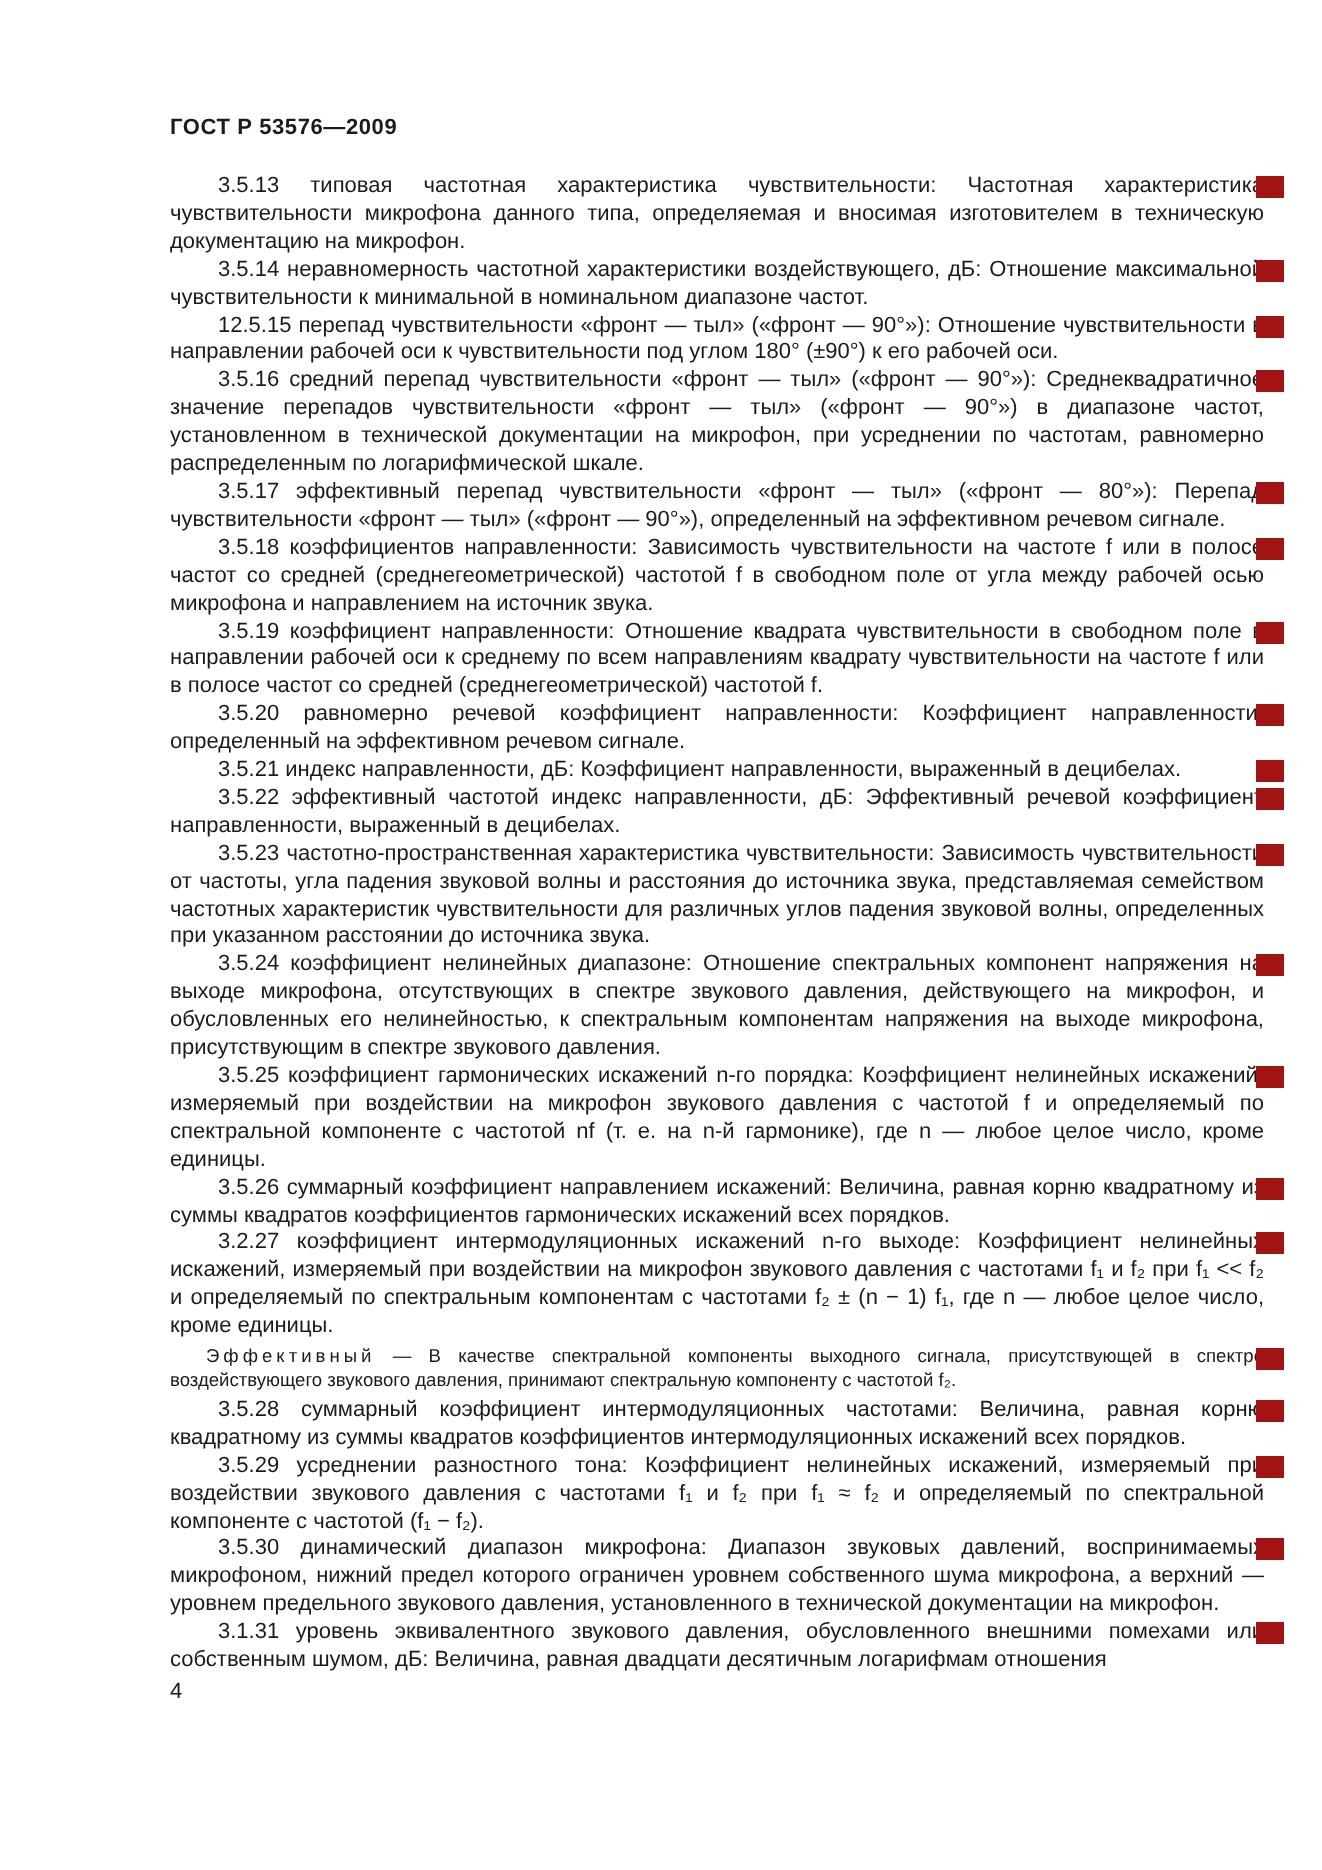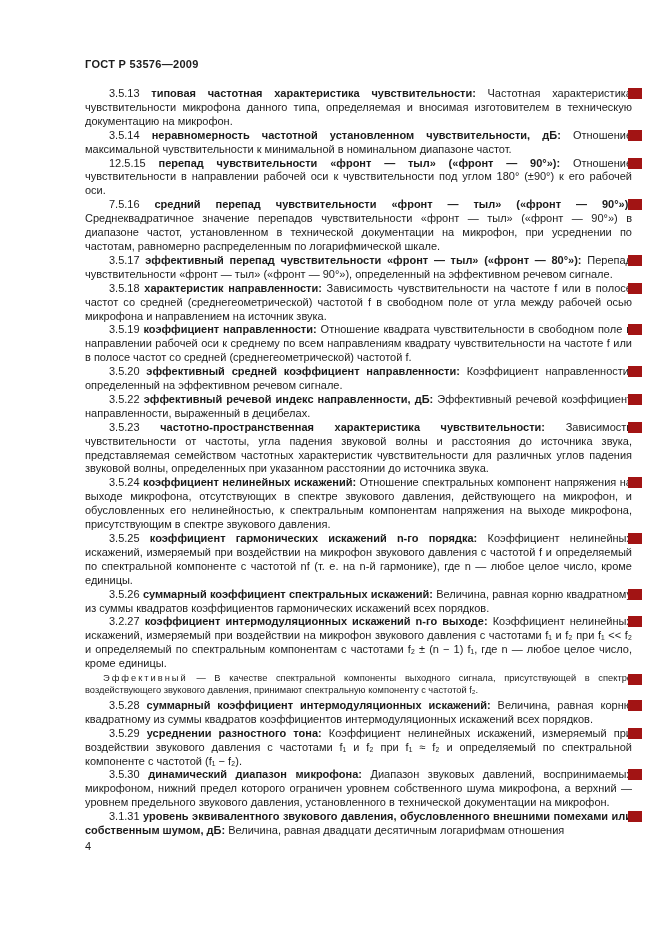--- a/index.html
+++ b/index.html
@@ -33,21 +33,21 @@
     font-size: 11px;
     line-height: 13.9px;
     text-align: justify;
   }
   .para {
     margin: 0;
     text-indent: 24px;
     position: relative;
   }
   .term {
-    font-weight: bold;
+    font-weight: normal;
   }
   .note-para {
     font-size: 9.3px;
     line-height: 11.9px;
     margin: 2px 0;
     text-indent: 18px;
   }
   .note-label {
     letter-spacing: 2px;
   }
@@ -78,119 +78,125 @@
   <p class="para term-para">
     <span class="marker" style="background: rgb(162, 20, 20);"></span>
     <span class="num">3.5.13</span>
     <b class="term">типовая частотная характеристика чувствительности:</b>
     <span class="def">Частотная характеристика чувствительности микрофона данного типа, определяемая и вносимая изготовителем в техническую документацию на микрофон.</span>
   </p>
 
   <p class="para term-para">
     <span class="marker" style="background: rgb(162, 20, 20);"></span>
     <span class="num">3.5.14</span>
-    <b class="term">неравномерность частотной установленном чувствительности, дБ:</b>
+    <b class="term">неравномерность частотной характеристики воздействующего, дБ:</b>
     <span class="def">Отношение максимальной чувствительности к минимальной в номинальном диапазоне частот.</span>
   </p>
 
   <p class="para term-para">
     <span class="marker" style="background: rgb(162, 20, 20);"></span>
     <span class="num">12.5.15</span>
     <b class="term">перепад чувствительности «фронт — тыл» («фронт — 90°»):</b>
     <span class="def">Отношение чувствительности в направлении рабочей оси к чувствительности под углом 180° (±90°) к его рабочей оси.</span>
   </p>
 
   <p class="para term-para">
     <span class="marker" style="background: rgb(162, 20, 20);"></span>
-    <span class="num">7.5.16</span>
+    <span class="num">3.5.16</span>
     <b class="term">средний перепад чувствительности «фронт — тыл» («фронт — 90°»):</b>
     <span class="def">Среднеквадратичное значение перепадов чувствительности «фронт — тыл» («фронт — 90°») в диапазоне частот, установленном в технической документации на микрофон, при усреднении по частотам, равномерно распределенным по логарифмической шкале.</span>
   </p>
 
   <p class="para term-para">
     <span class="marker" style="background: rgb(162, 20, 20);"></span>
     <span class="num">3.5.17</span>
     <b class="term">эффективный перепад чувствительности «фронт — тыл» («фронт — 80°»):</b>
     <span class="def">Перепад чувствительности «фронт — тыл» («фронт — 90°»), определенный на эффективном речевом сигнале.</span>
   </p>
 
   <p class="para term-para">
     <span class="marker" style="background: rgb(162, 20, 20);"></span>
     <span class="num">3.5.18</span>
-    <b class="term">характеристик направленности:</b>
+    <b class="term">коэффициентов направленности:</b>
     <span class="def">Зависимость чувствительности на частоте f или в полосе частот со средней (среднегеометрической) частотой f в свободном поле от угла между рабочей осью микрофона и направлением на источник звука.</span>
   </p>
 
   <p class="para term-para">
     <span class="marker" style="background: rgb(162, 20, 20);"></span>
     <span class="num">3.5.19</span>
     <b class="term">коэффициент направленности:</b>
     <span class="def">Отношение квадрата чувствительности в свободном поле в направлении рабочей оси к среднему по всем направлениям квадрату чувствительности на частоте f или в полосе частот со средней (среднегеометрической) частотой f.</span>
   </p>
 
   <p class="para term-para">
     <span class="marker" style="background: rgb(162, 20, 20);"></span>
     <span class="num">3.5.20</span>
-    <b class="term">эффективный средней коэффициент направленности:</b>
+    <b class="term">равномерно речевой коэффициент направленности:</b>
     <span class="def">Коэффициент направленности, определенный на эффективном речевом сигнале.</span>
   </p>
 
+  <p class="para term-para">
+    <span class="marker" style="background: rgb(162, 20, 20);"></span>
+    <span class="num">3.5.21</span>
+    <b class="term">индекс направленности, дБ:</b>
+    <span class="def">Коэффициент направленности, выраженный в децибелах.</span>
+  </p>
 
   <p class="para term-para">
     <span class="marker" style="background: rgb(162, 20, 20);"></span>
     <span class="num">3.5.22</span>
-    <b class="term">эффективный речевой индекс направленности, дБ:</b>
+    <b class="term">эффективный частотой индекс направленности, дБ:</b>
     <span class="def">Эффективный речевой коэффициент направленности, выраженный в децибелах.</span>
   </p>
 
   <p class="para term-para">
     <span class="marker" style="background: rgb(162, 20, 20);"></span>
     <span class="num">3.5.23</span>
     <b class="term">частотно-пространственная характеристика чувствительности:</b>
     <span class="def">Зависимость чувствительности от частоты, угла падения звуковой волны и расстояния до источника звука, представляемая семейством частотных характеристик чувствительности для различных углов падения звуковой волны, определенных при указанном расстоянии до источника звука.</span>
   </p>
 
   <p class="para term-para">
     <span class="marker" style="background: rgb(162, 20, 20);"></span>
     <span class="num">3.5.24</span>
-    <b class="term">коэффициент нелинейных искажений:</b>
+    <b class="term">коэффициент нелинейных диапазоне:</b>
     <span class="def">Отношение спектральных компонент напряжения на выходе микрофона, отсутствующих в спектре звукового давления, действующего на микрофон, и обусловленных его нелинейностью, к спектральным компонентам напряжения на выходе микрофона, присутствующим в спектре звукового давления.</span>
   </p>
 
   <p class="para term-para">
     <span class="marker" style="background: rgb(162, 20, 20);"></span>
     <span class="num">3.5.25</span>
     <b class="term">коэффициент гармонических искажений n-го порядка:</b>
     <span class="def">Коэффициент нелинейных искажений, измеряемый при воздействии на микрофон звукового давления с частотой f и определяемый по спектральной компоненте с частотой nf (т. е. на n-й гармонике), где n — любое целое число, кроме единицы.</span>
   </p>
 
   <p class="para term-para">
     <span class="marker" style="background: rgb(162, 20, 20);"></span>
     <span class="num">3.5.26</span>
-    <b class="term">суммарный коэффициент спектральных искажений:</b>
+    <b class="term">суммарный коэффициент направлением искажений:</b>
     <span class="def">Величина, равная корню квадратному из суммы квадратов коэффициентов гармонических искажений всех порядков.</span>
   </p>
 
   <p class="para term-para">
     <span class="marker" style="background: rgb(162, 20, 20);"></span>
     <span class="num">3.2.27</span>
     <b class="term">коэффициент интермодуляционных искажений n-го выходе:</b>
     <span class="def">Коэффициент нелинейных искажений, измеряемый при воздействии на микрофон звукового давления с частотами f₁ и f₂ при f₁ &lt;&lt; f₂ и определяемый по спектральным компонентам с частотами f₂ ± (n − 1) f₁, где n — любое целое число, кроме единицы.</span>
   </p>
 
   <p class="para note-para">
     <span class="marker" style="background: rgb(162, 20, 20);"></span>
     <span class="note-label">Эффективный</span>
     <span class="note-text">— В качестве спектральной компоненты выходного сигнала, присутствующей в спектре воздействующего звукового давления, принимают спектральную компоненту с частотой f₂.</span>
   </p>
 
   <p class="para term-para">
     <span class="marker" style="background: rgb(162, 20, 20);"></span>
     <span class="num">3.5.28</span>
-    <b class="term">суммарный коэффициент интермодуляционных искажений:</b>
+    <b class="term">суммарный коэффициент интермодуляционных частотами:</b>
     <span class="def">Величина, равная корню квадратному из суммы квадратов коэффициентов интермодуляционных искажений всех порядков.</span>
   </p>
 
   <p class="para term-para">
     <span class="marker" style="background: rgb(162, 20, 20);"></span>
     <span class="num">3.5.29</span>
     <b class="term">усреднении разностного тона:</b>
     <span class="def">Коэффициент нелинейных искажений, измеряемый при воздействии звукового давления с частотами f₁ и f₂ при f₁ ≈ f₂ и определяемый по спектральной компоненте с частотой (f₁ − f₂).</span>
   </p>
 

